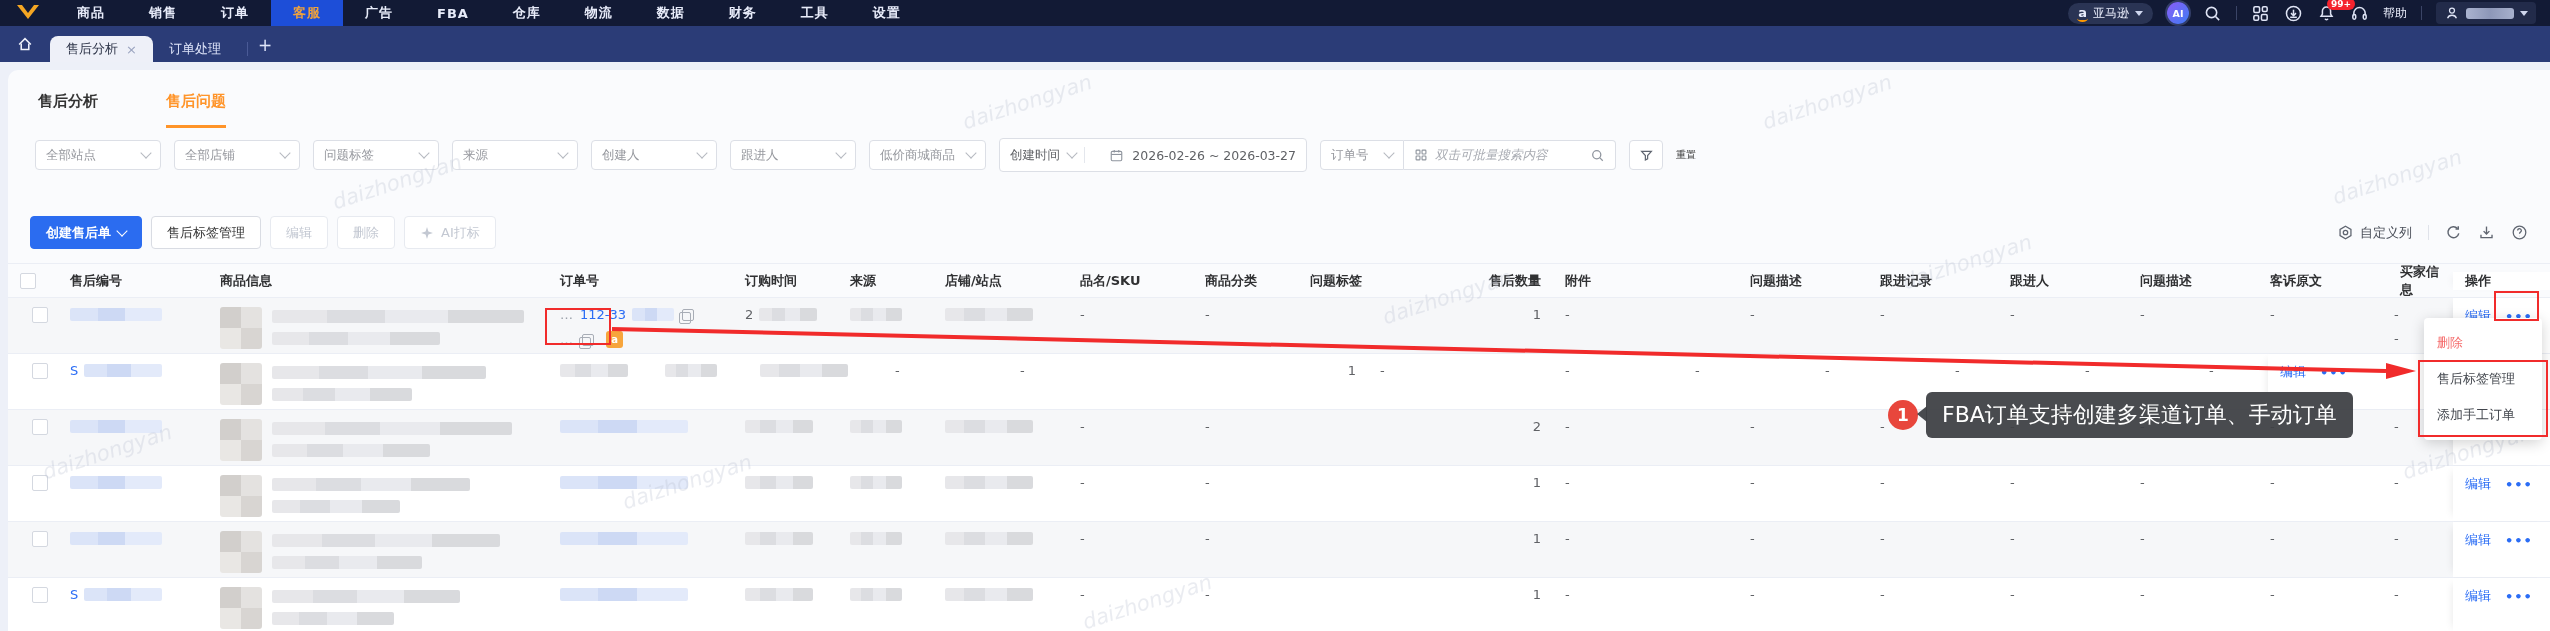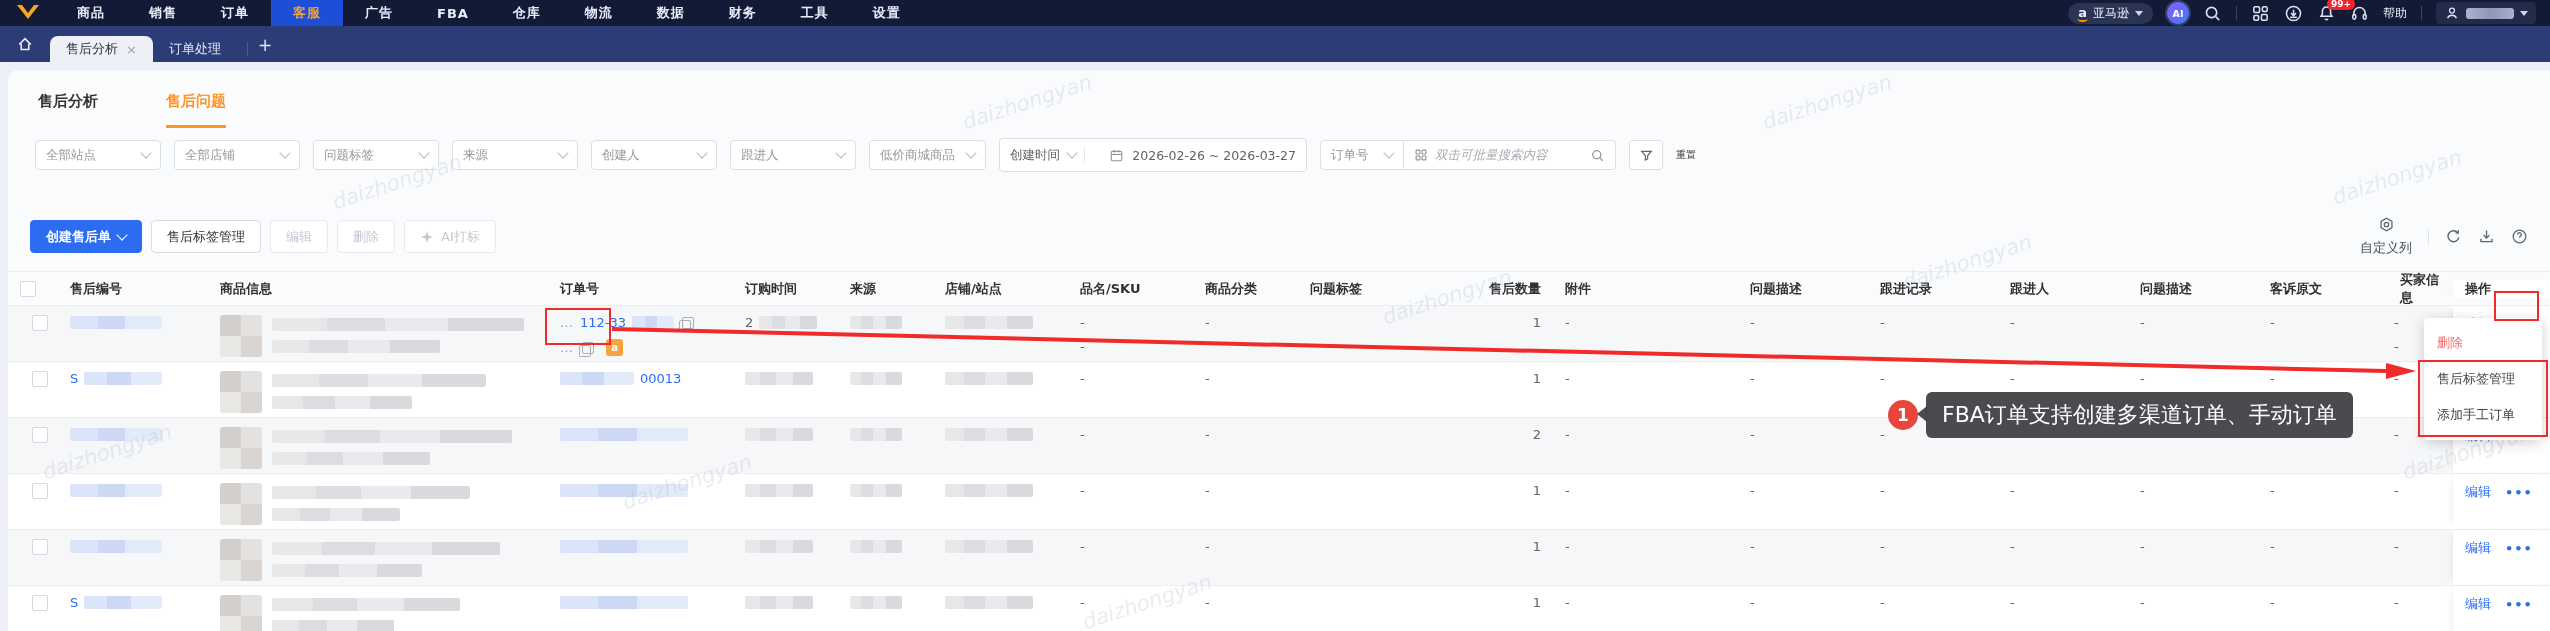--- a/index.html
+++ b/index.html
@@ -55,21 +55,21 @@
   .fbox{width:34px;height:30px;border:1px solid #dcdfe6;border-radius:4px;background:#fff;display:flex;align-items:center;justify-content:center;box-sizing:border-box;cursor:pointer;color:#5f6570;}
   .reset{font-size:10px;color:#333;cursor:pointer;}
 
   .toolbar{display:flex;align-items:center;padding:44px 22px 0 22px;}
   .btn{height:33px;border-radius:4px;display:flex;align-items:center;gap:7px;padding:0 15px;font-size:13px;box-sizing:border-box;cursor:pointer;background:#fff;border:1px solid #d9dce3;color:#333;margin-right:9px;}
   .btn.primary{background:#2b6cf0;border-color:#2b6cf0;color:#fff;font-weight:600;}
   .btn.primary .chev{border-color:#fff;}
   .btn.disabled{color:#c3c8d2;border-color:#e7eaf0;cursor:default;}
   .tb-right{margin-left:auto;display:flex;align-items:center;gap:16px;color:#4a4f59;font-size:13px;}
   .tb-right .ic{width:17px;height:17px;color:#5f6570;cursor:pointer;}
-  .tb-right .grp{display:flex;align-items:center;gap:6px;cursor:pointer;flex-direction:column;}
+  .tb-right .grp{display:flex;align-items:center;gap:6px;cursor:pointer;}
   .vdiv{width:1px;height:15px;background:#e0e3ea;}
 
   
   .tbl{margin-top:14px;font-size:13px;color:#606266;}
   .thead{display:flex;border-top:1px solid #ebeef5;border-bottom:1px solid #ebeef5;height:33px;align-items:center;color:#303133;font-weight:bold;background:#fafbfd;}
   .row{display:flex;border-bottom:1px solid #ebeef5;min-height:46px;align-items:stretch;background:#fff;}
   .row.odd{background:#f6f7f9;}
   .row.last{min-height:64px;border-bottom:none;}
   .cell{box-sizing:border-box;padding:9px 12px 4px 12px;display:flex;flex-direction:column;gap:9px;}
   .thead .cell{padding:0 12px;flex-direction:row;align-items:center;}
@@ -469,26 +469,20 @@
               </div>
               <div class="cell c2">
                 <div class="thumbline">
                   <span class="thumb"></span>
                   <div class="tstack">
                     <span class="bar" style="width: 214px;"></span>
                     <span class="bar" style="width: 140px;"></span>
                   </div>
                 </div>
               </div>
-              <div class="cell c3">
-                <div class="cline">
-                  <span class="bar blue" style="width: 74px;"></span>
-                  <span class="link">00013</span>
-                </div>
-              </div>
               <div class="cell c4">
                 <div class="cline">
                   <span class="bar" style="width: 68px;"></span>
                 </div>
               </div>
               <div class="cell c5">
                 <div class="cline">
                   <span class="bar" style="width: 52px;"></span>
                 </div>
               </div>

